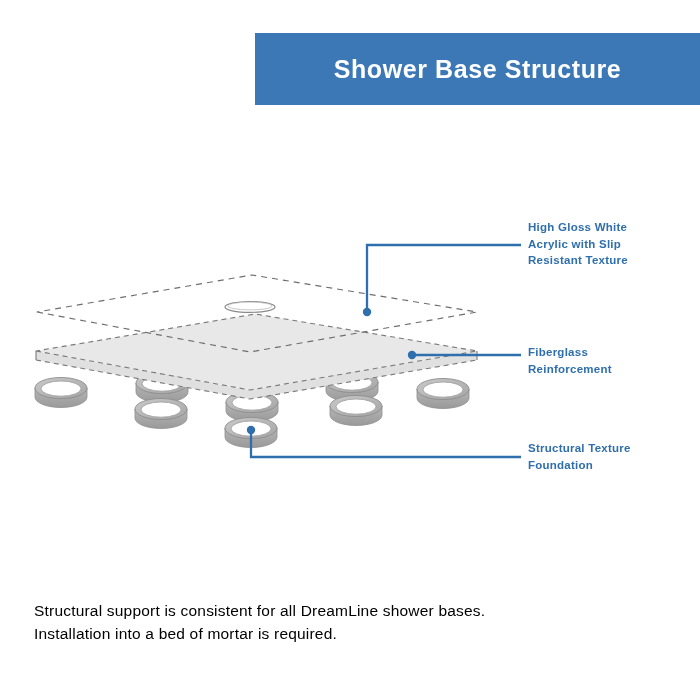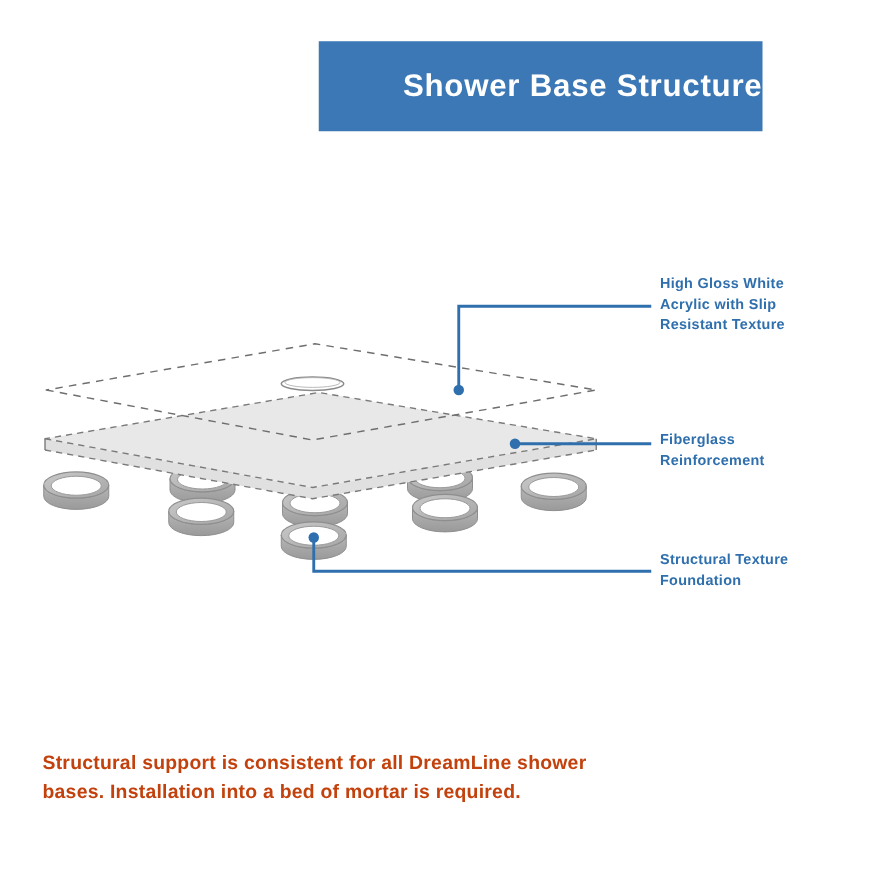--- a/index.html
+++ b/index.html
@@ -17,26 +17,26 @@
     height: 700px;
     background: #ffffff;
     overflow: hidden;
   }
 
   
   #title-banner {
     position: absolute;
     left: 255px;
     top: 33px;
-    width: 355px;
+    width: 445px;
     height: 72px;
     background: #3b78b5;
     display: flex;
     align-items: center;
-    justify-content: flex-end;
+    justify-content: center;
   }
   #title-text {
     color: #ffffff;
     font-size: 25px;
     font-weight: bold;
     letter-spacing: 0.6px;
     white-space: nowrap;
   }
 
   
@@ -61,23 +61,23 @@
   #callout-label-1 { left: 528px; top: 219px; }
   #callout-label-2 { left: 528px; top: 344px; }
   #callout-label-3 { left: 528px; top: 440px; }
 
   
   #footer-note {
     position: absolute;
     left: 34px;
     top: 599px;
     width: 470px;
-    color: #c2410c;
+    color: #000000;
     font-size: 15.5px;
-    font-weight: bold;
+    font-weight: normal;
     line-height: 1.5;
     letter-spacing: 0.2px;
     white-space: pre-line;
   }
 </style>
 </head>
 <body>
 
 <div id="page">
 

